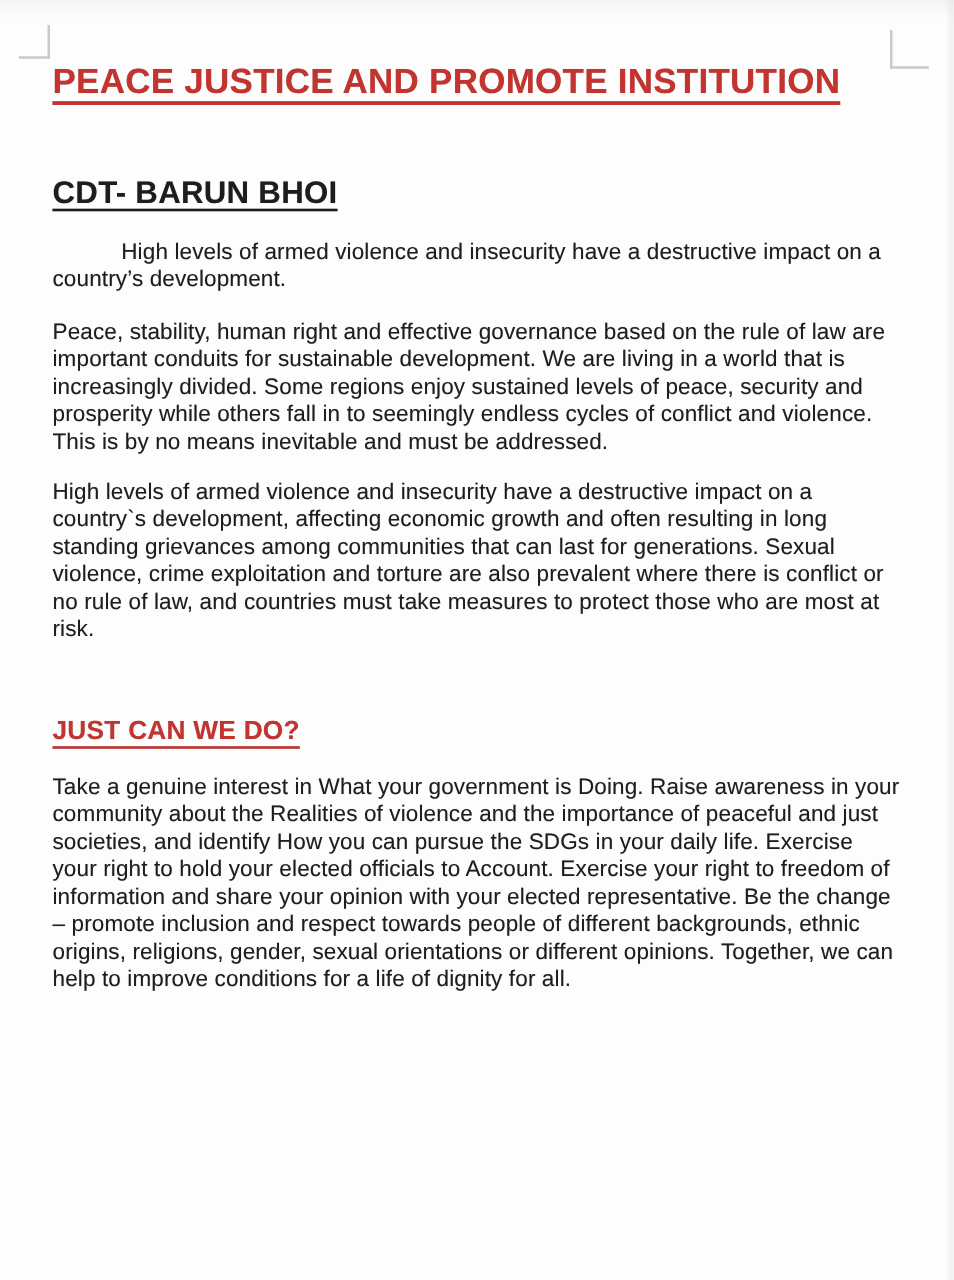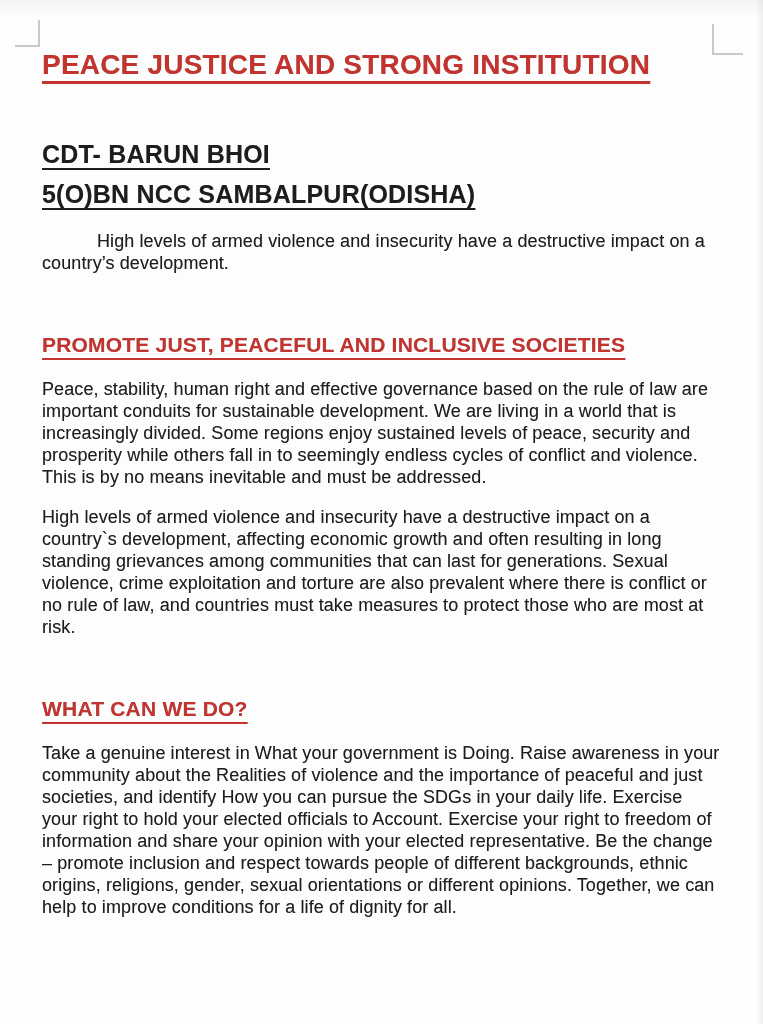--- a/index.html
+++ b/index.html
@@ -91,37 +91,33 @@
 </head>
 <body>
 
 <div class="page">
   <div class="corner tl"></div>
   <div class="corner tr"></div>
   <div class="right-shade"></div>
 
   <div class="doc">
 
-    <h1 class="title">PEACE JUSTICE AND STRONG INSTITUTION</h1>
+    <h1 class="title">PEACE JUSTICE AND PROMOTE INSTITUTION</h1>
 
     <div class="hdr">
       <div class="hdr-line">
         <span>CDT- BARUN BHOI</span>
       </div>
-      <div class="hdr-line">
-        <span>5(O)BN NCC SAMBALPUR(ODISHA)</span>
-      </div>
     </div>
 
     <p class="body intro">High levels of armed violence and insecurity have a destructive impact on a country’s development.</p>
 
-    <h2 class="sec-heading">PROMOTE JUST, PEACEFUL AND INCLUSIVE SOCIETIES</h2>
 
     <p class="body after-heading">Peace, stability, human right and effective governance based on the rule of law are important conduits for sustainable development. We are living in a world that is increasingly divided. Some regions enjoy sustained levels of peace, security and prosperity while others fall in to seemingly endless cycles of conflict and violence. This is by no means inevitable and must be addressed.</p>
 
     <p class="body follow">High levels of armed violence and insecurity have a destructive impact on a country`s development, affecting economic growth and often resulting in long standing grievances among communities that can last for generations. Sexual violence, crime exploitation and torture are also prevalent where there is conflict or no rule of law, and countries must take measures to protect those who are most at risk.</p>
 
-    <h2 class="sec-heading">WHAT CAN WE DO?</h2>
+    <h2 class="sec-heading">JUST CAN WE DO?</h2>
 
     <p class="body after-heading">Take a genuine interest in What your government is Doing. Raise awareness in your community about the Realities of violence and the importance of peaceful and just societies, and identify How you can pursue the SDGs in your daily life. Exercise your right to hold your elected officials to Account. Exercise your right to freedom of information and share your opinion with your elected representative. Be the change – promote inclusion and respect towards people of different backgrounds, ethnic origins, religions, gender, sexual orientations or different opinions. Together, we can help to improve conditions for a life of dignity for all.</p>
 
   </div>
 </div>
 
 </body></html>

